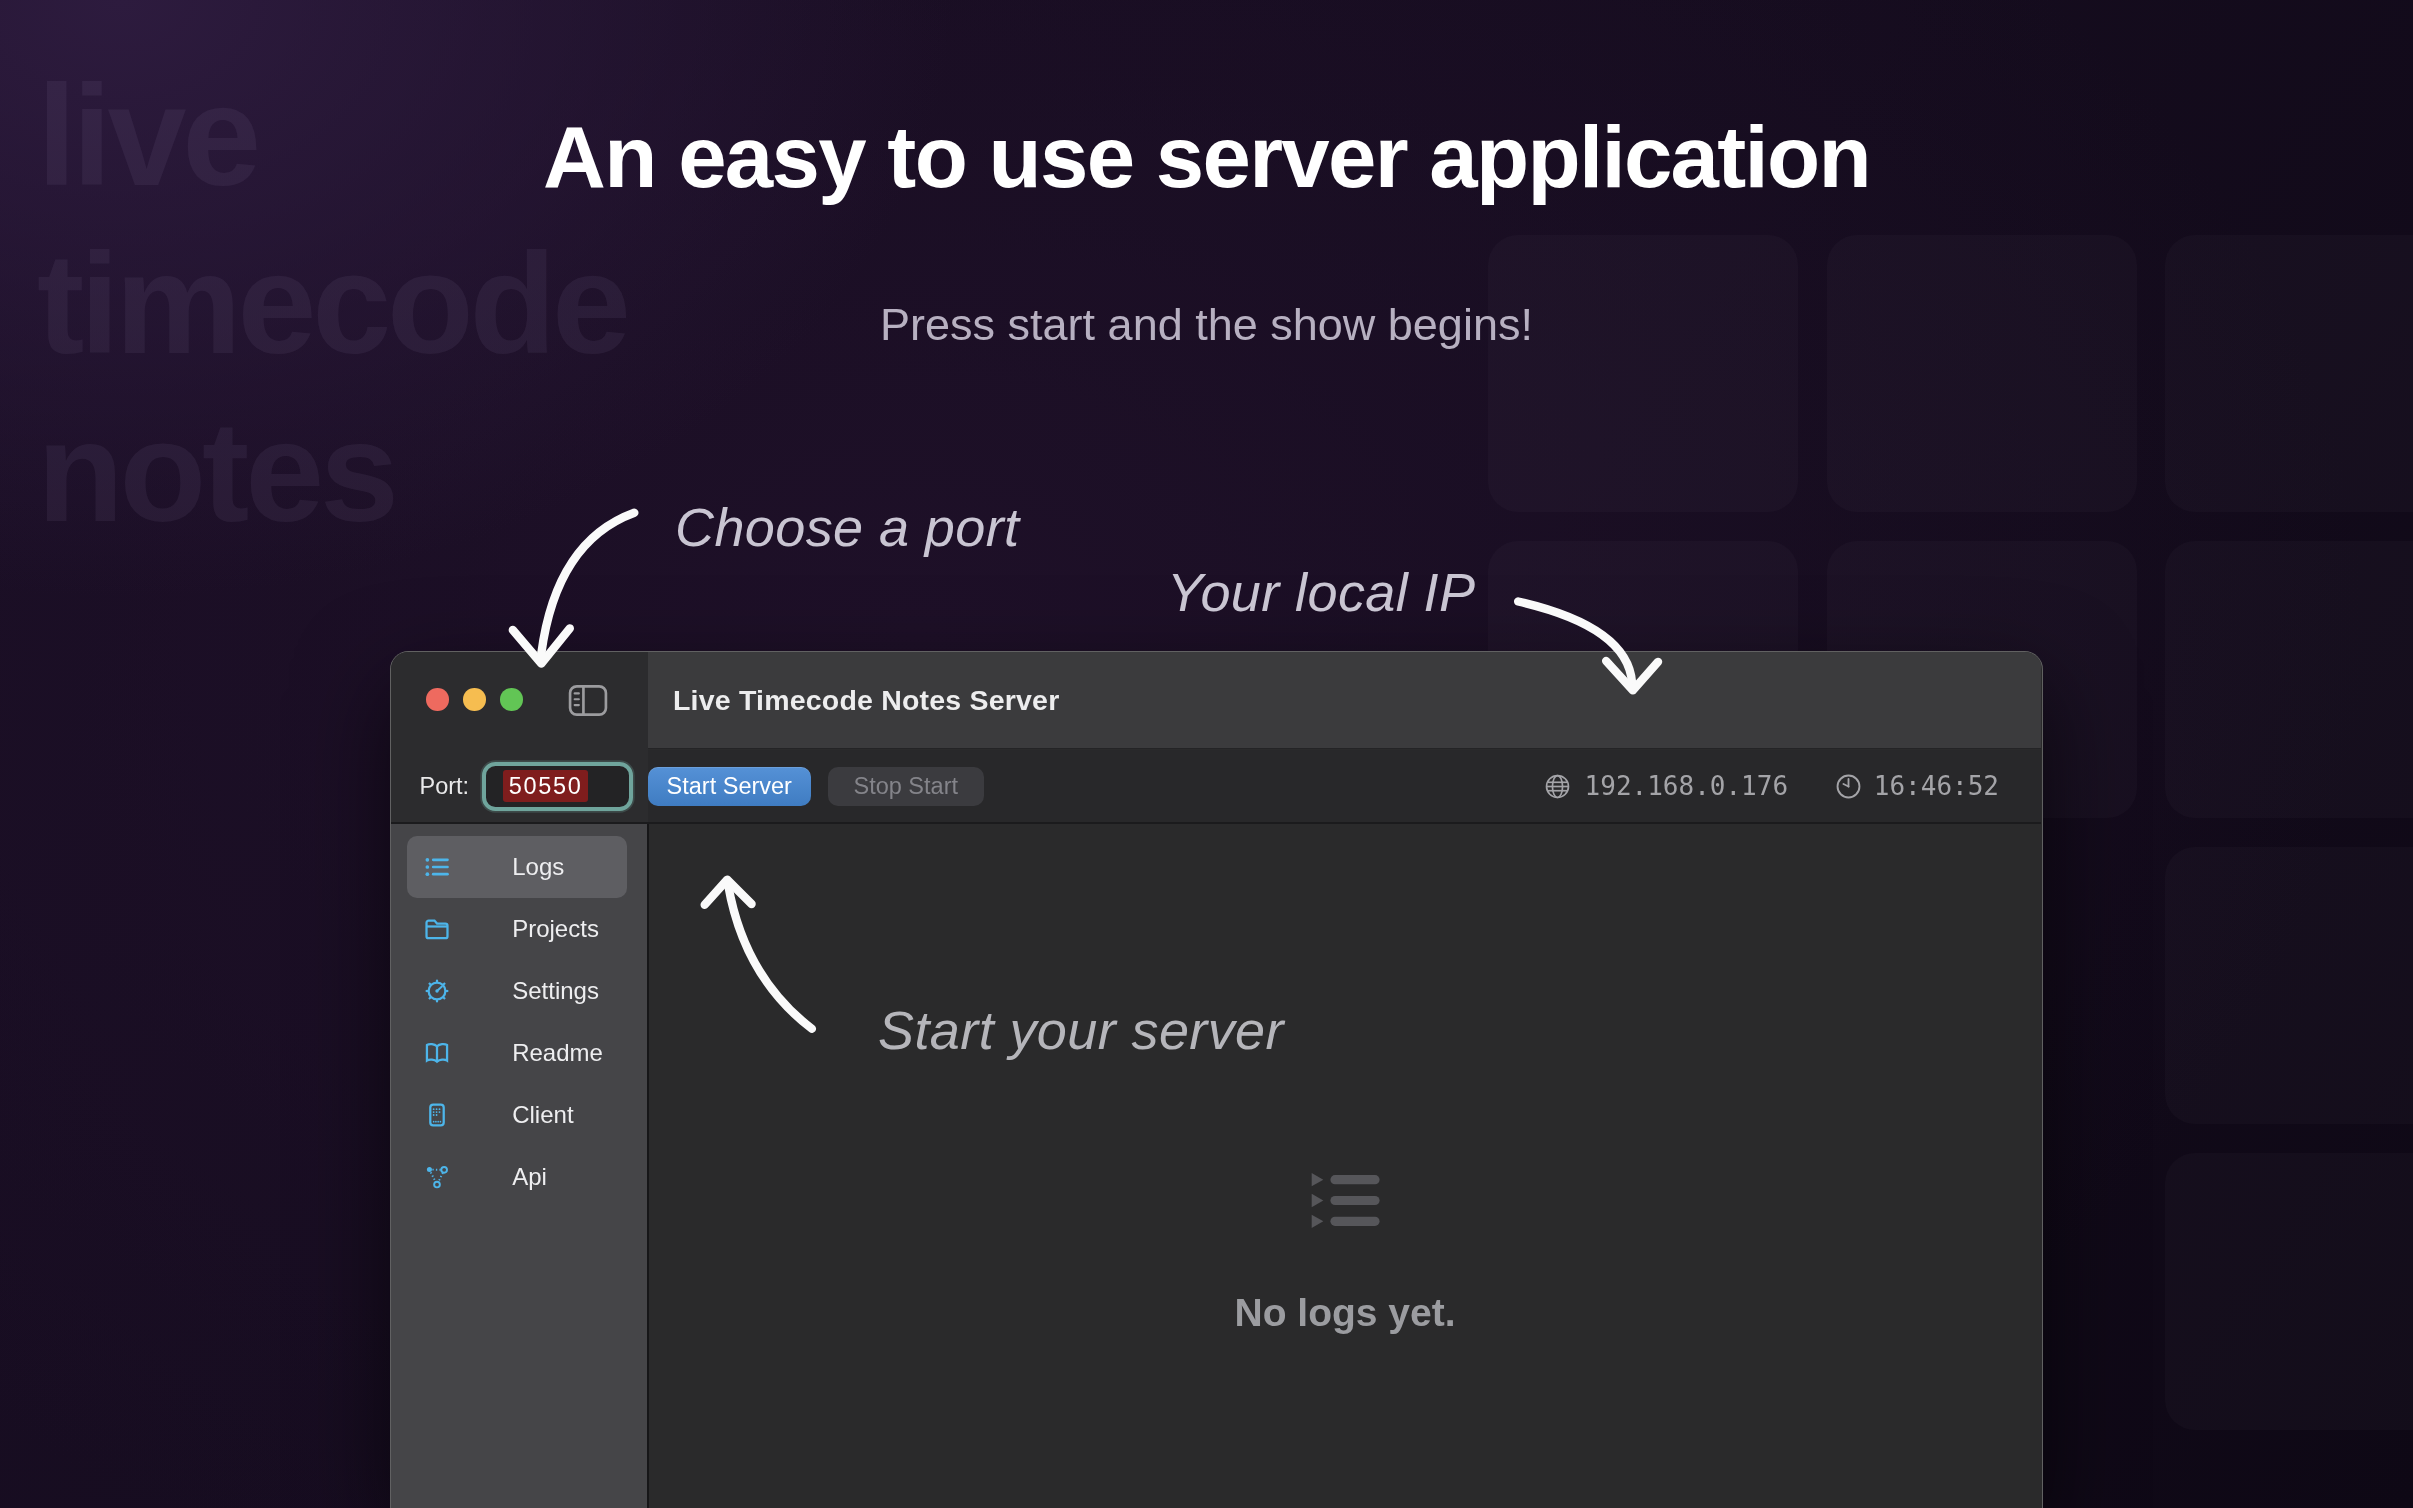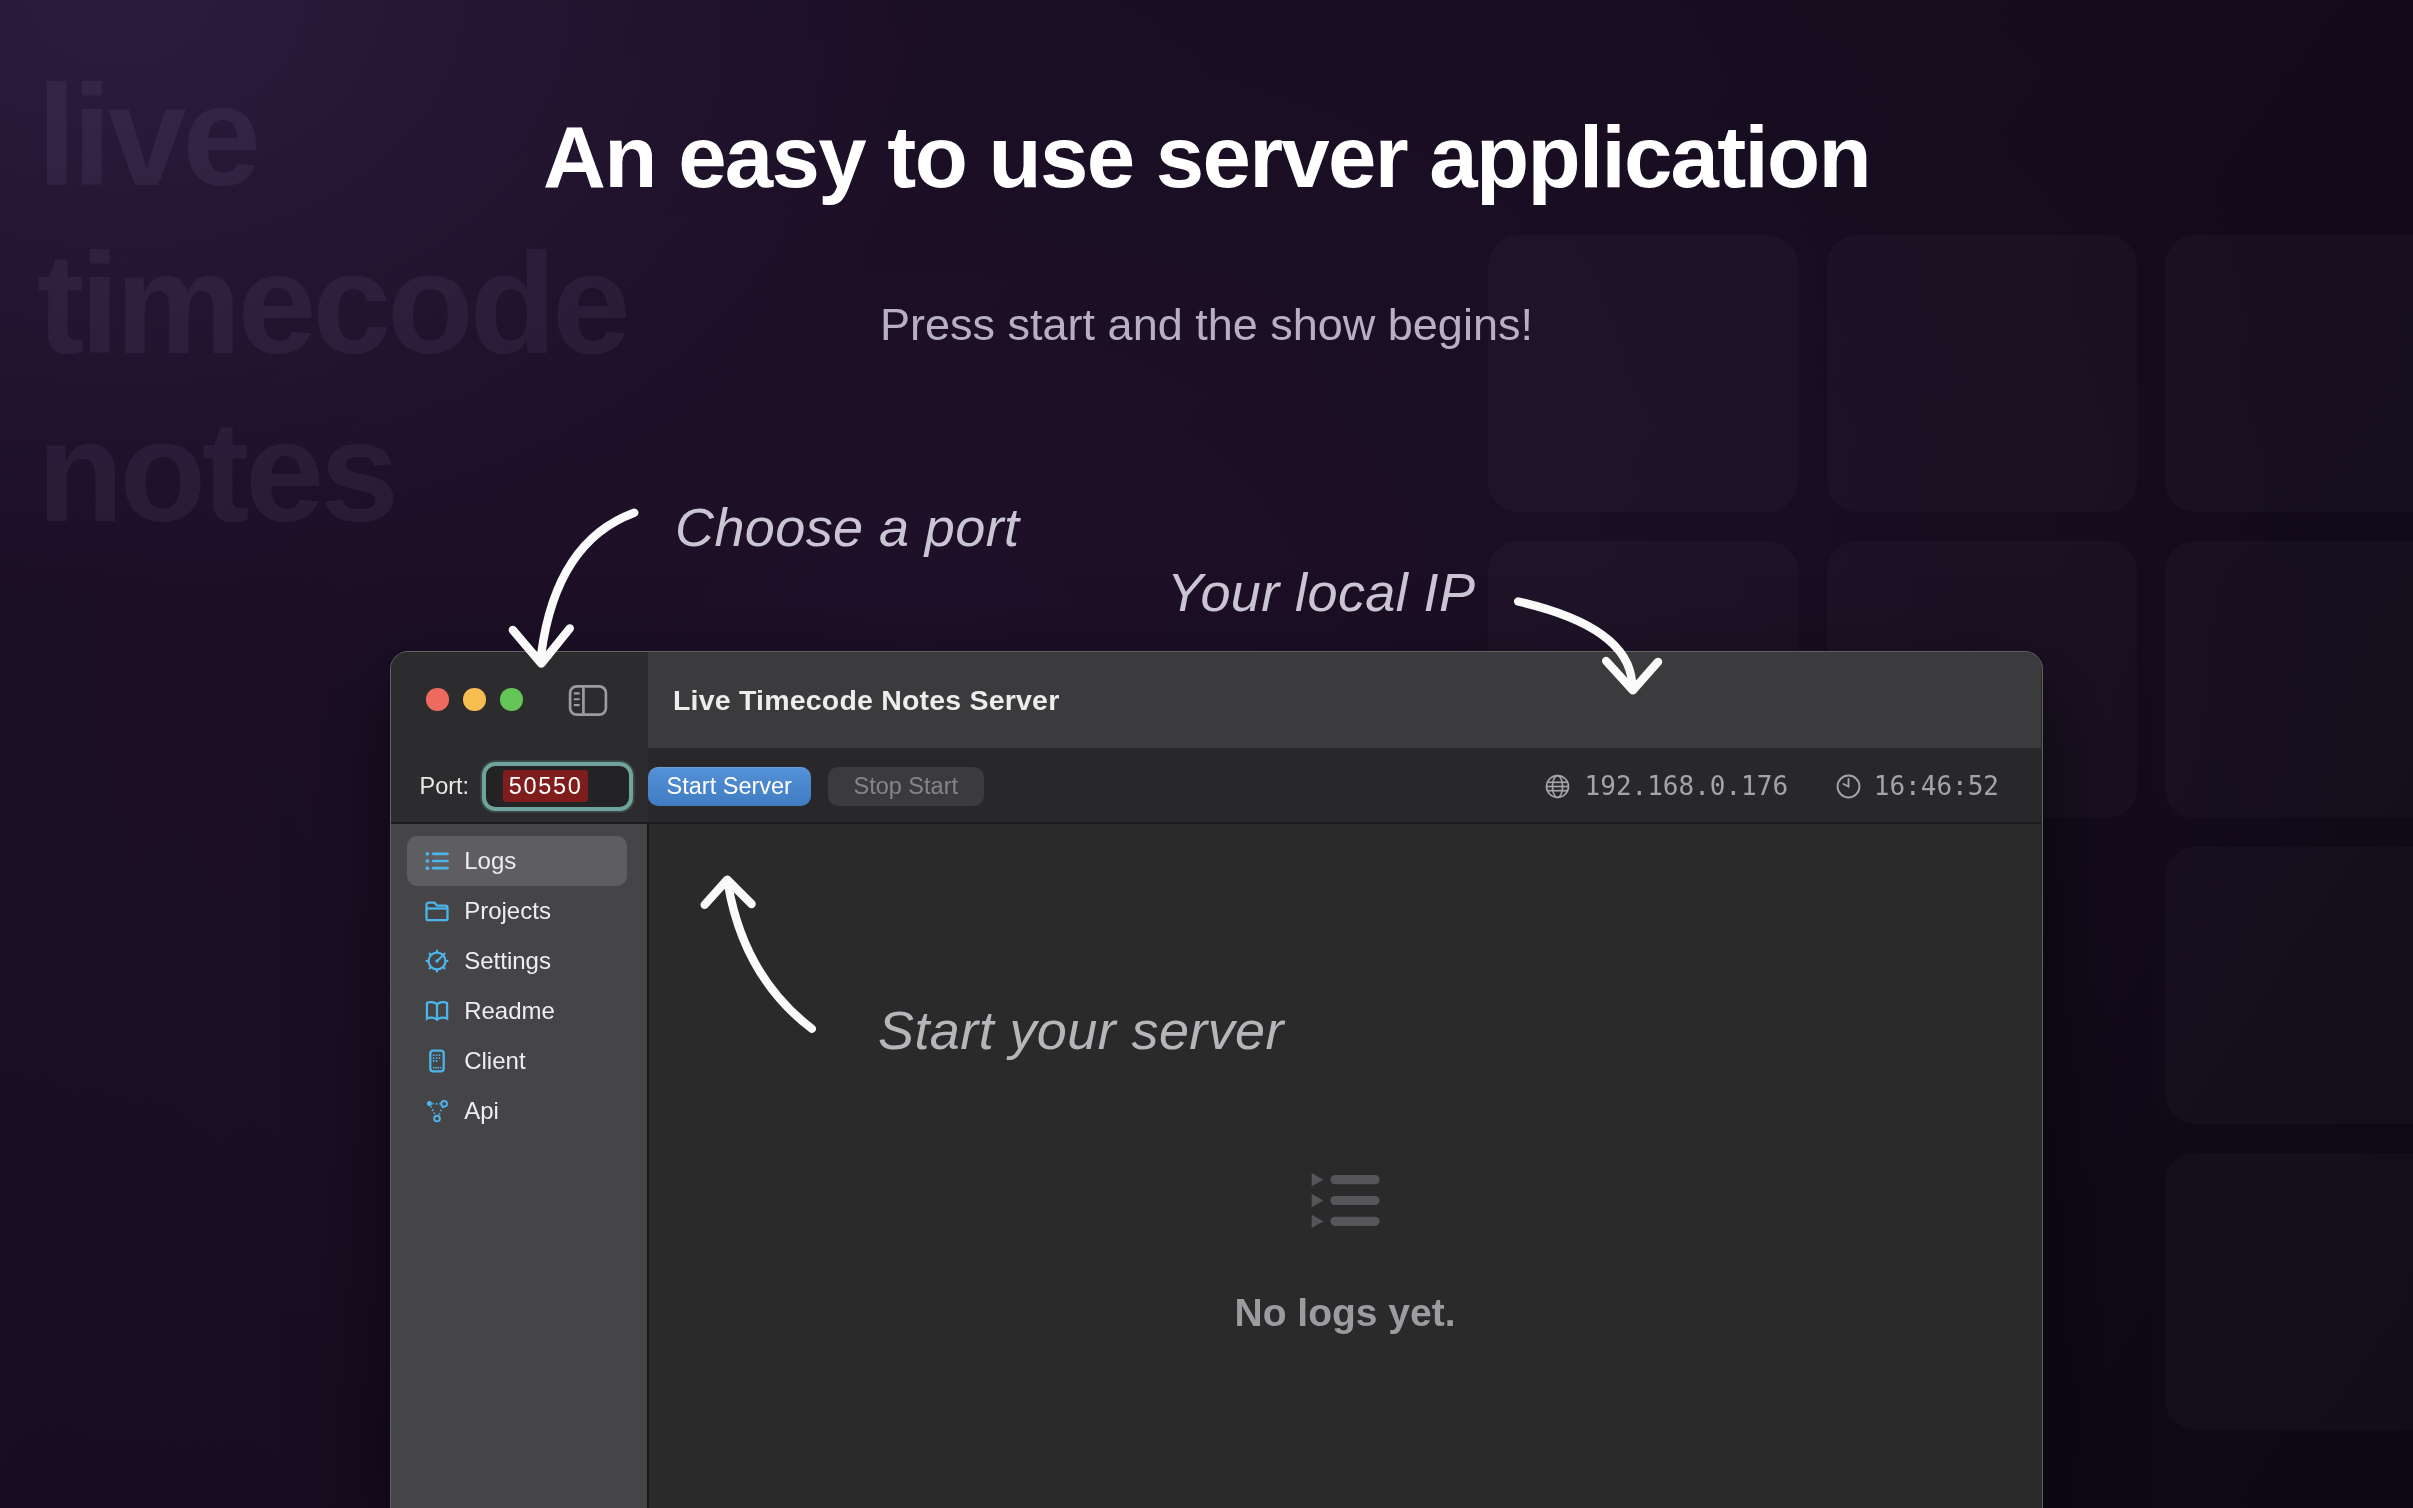--- a/index.html
+++ b/index.html
@@ -59,22 +59,22 @@
   .btn-start{margin-left:15px;width:163px;background:linear-gradient(180deg,#5591d6,#3f7cc2);
     color:#ffffff;box-shadow:inset 0 0.8px 0 rgba(255,255,255,0.18);}
   .btn-stop{margin-left:17px;width:156px;background:#3b3b3f;color:#84848a;}
   .tb-spacer{flex:1;}
   .status-cluster{display:flex;align-items:center;margin-right:42px;color:#a4a4a8;}
   .status-text{font-family:"DejaVu Sans Mono",monospace;font-size:26px;color:#a4a4a8;}
   .status-icon{display:flex;margin-right:13.4px;color:#a4a4a8;}
   .gap56{width:47px;}
 
   .side-list{left:0;top:184px;width:256px;}
-  .side-item{position:relative;margin-left:16px;width:220px;height:50px;border-radius:10px;
-    display:flex;align-items:center;}
+  .side-item{position:relative;margin-left:16px;width:220px;height:62px;border-radius:10px;
+    display:flex;align-items:center;gap:48px;}
   .side-item.selected{background:#5e5e62;}
   .side-icon{margin-left:17px;display:flex;color:#4db5ea;}
   .side-label{margin-left:14.2px;font-size:24px;color:#eeeef0;}
 
   .empty{left:258px;top:520px;width:1392px;text-align:center;color:#56565a;}
   .empty-msg{margin-top:59px;font-size:39px;font-weight:700;color:#9b9ca0;}
 
   svg{display:block;}
 </style>
 </head>

